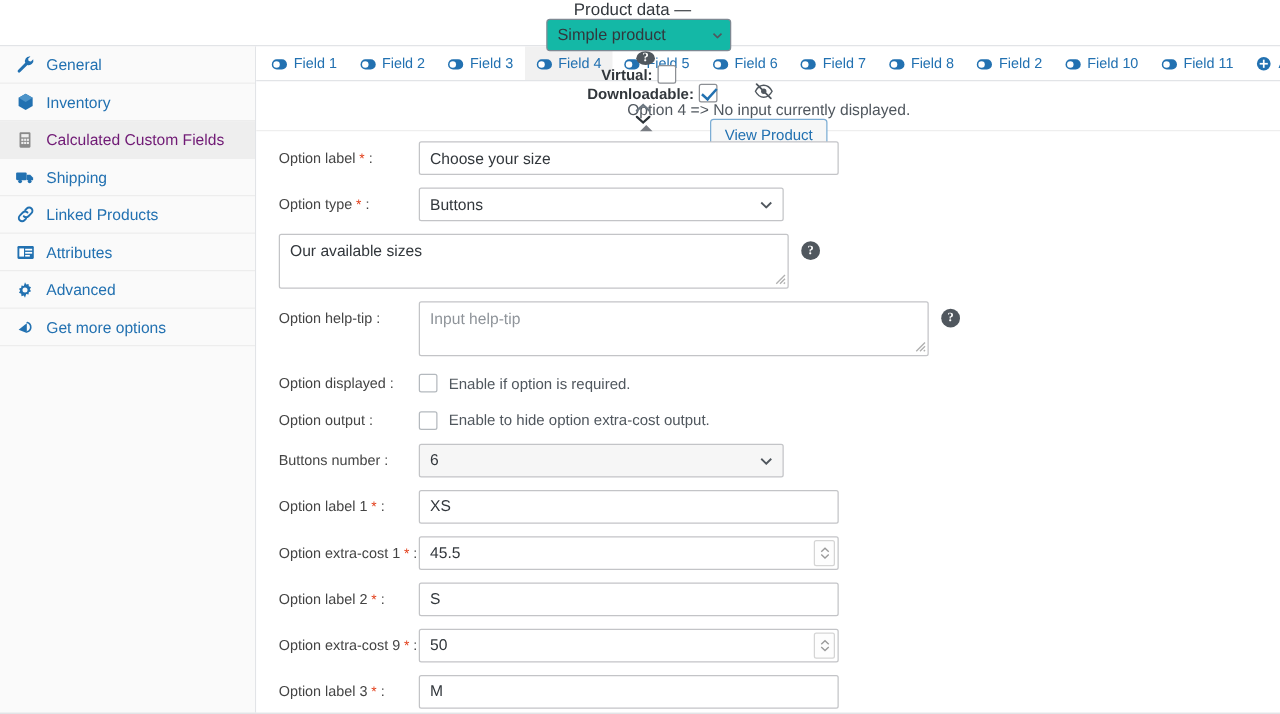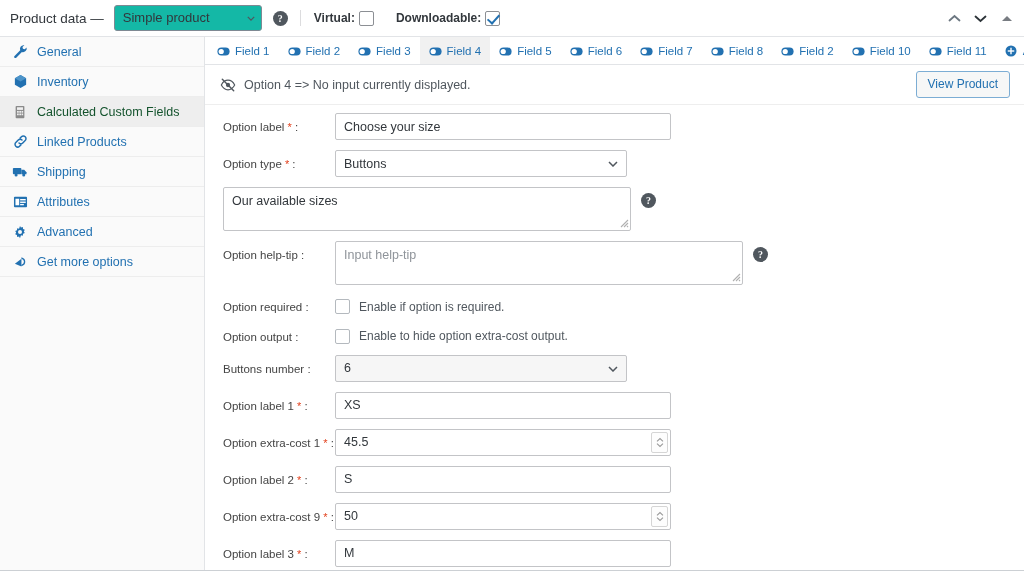--- a/index.html
+++ b/index.html
@@ -23,20 +23,21 @@
   }
 
   
   .topbar {
     height: 37px; min-height: 37px;
     display: flex; align-items: center;
     padding: 0 12px 0 10px;
     border-bottom: 1px solid #e2e4e7;
     background: #fff;
     position: relative;
+    flex-direction: column;
   }
   .topbar-title {
     font-size: 13.5px; color: #32373c;
     margin-right: 10px; white-space: nowrap;
   }
   .product-type-select {
     -webkit-appearance: none; appearance: none;
     width: 148px; height: 26px;
     border: 1px solid #7e8993; border-radius: 3px;
     background: #14b8a6;
@@ -106,21 +107,21 @@
   }
   .side-item {
     display: flex; align-items: center;
     height: 30px; padding: 0 10px 0 12px;
     border-bottom: 1px solid #ededed;
     color: #2271b1; font-size: 12.5px;
     cursor: pointer; line-height: 30px;
     position: relative;
   }
   .side-item.active {
-    background: #eee; color: #14532d; font-weight: normal;
+    background: #eee; color: #701a75; font-weight: normal;
   }
   .side-icon {
     width: 16px; height: 16px; margin-right: 9px;
     display: inline-flex; align-items: center; justify-content: center;
     flex-shrink: 0;
   }
   .side-icon svg { display: block; }
 
   
   .content { flex: 1; min-width: 0; display: flex; flex-direction: column; background:#fff; }
@@ -143,20 +144,21 @@
     width: 13px; height: 13px; margin-right: 5px;
     display: inline-flex; align-items: center; justify-content: center;
     flex-shrink: 0;
   }
 
   .statusbar {
     display: flex; align-items: center;
     height: 40px; min-height: 40px;
     padding: 0 14px 0 15px;
     border-bottom: 1px solid #eee;
+    flex-direction: column;
   }
   .status-icon { width: 16px; height: 16px; margin-right: 8px; flex-shrink: 0; }
   .status-text { font-size: 12.5px; color: #50575e; }
   .btn-secondary {
     border: 1px solid #7cadd4; border-radius: 3px;
     background: #f6f7f7; color: #2271b1;
     font-family: "Liberation Sans", sans-serif;
     font-size: 12px; padding: 5px 11px;
     cursor: pointer; line-height: 1.2;
   }
@@ -318,37 +320,37 @@
               <rect x="9.8" y="6.8" width="1.8" height="2" fill="#efefef"></rect>
               <rect x="4.6" y="9.7" width="2" height="2" fill="#efefef"></rect>
               <rect x="7.2" y="9.7" width="2" height="2" fill="#efefef"></rect>
               <rect x="9.8" y="9.7" width="1.8" height="2" fill="#efefef"></rect>
             </svg>
           </span>
           <span>Calculated Custom Fields</span>
         </li>
         <li class="side-item">
           <span class="side-icon">
-            <svg width="15" height="15" viewBox="0 0 16 16">
-              <path d="M6.4 9.6a2.8 2.8 0 0 0 4 0l2.6-2.6a2.8 2.8 0 1 0-4-4L7.6 4.4" fill="none" stroke="#2271b1" stroke-width="1.6" stroke-linecap="round"></path>
-              <path d="M9.6 6.4a2.8 2.8 0 0 0-4 0L3 9a2.8 2.8 0 1 0 4 4l1.4-1.4" fill="none" stroke="#2271b1" stroke-width="1.6" stroke-linecap="round"></path>
-            </svg>
-          </span>
-          <span>Linked Products</span>
-        </li>
-        <li class="side-item">
-          <span class="side-icon">
             <svg width="16" height="15" viewBox="0 0 18 16">
               <rect x="1" y="4" width="9.5" height="7" rx="1" fill="#2271b1"></rect>
               <path d="M10.5 6h3.2l2.6 2.8V11h-5.8V6z" fill="#2271b1"></path>
               <circle cx="4.6" cy="12" r="1.7" fill="#2271b1"></circle>
               <circle cx="13.2" cy="12" r="1.7" fill="#2271b1"></circle>
             </svg>
           </span>
           <span>Shipping</span>
+        </li>
+        <li class="side-item">
+          <span class="side-icon">
+            <svg width="15" height="15" viewBox="0 0 16 16">
+              <path d="M6.4 9.6a2.8 2.8 0 0 0 4 0l2.6-2.6a2.8 2.8 0 1 0-4-4L7.6 4.4" fill="none" stroke="#2271b1" stroke-width="1.6" stroke-linecap="round"></path>
+              <path d="M9.6 6.4a2.8 2.8 0 0 0-4 0L3 9a2.8 2.8 0 1 0 4 4l1.4-1.4" fill="none" stroke="#2271b1" stroke-width="1.6" stroke-linecap="round"></path>
+            </svg>
+          </span>
+          <span>Linked Products</span>
         </li>
         <li class="side-item">
           <span class="side-icon">
             <svg width="15" height="14" viewBox="0 0 16 15">
               <rect x="1" y="2" width="14" height="11" rx="1" fill="#2271b1"></rect>
               <rect x="2.6" y="4" width="4" height="7" fill="#fff"></rect>
               <rect x="7.6" y="4.3" width="6" height="1.5" fill="#fff"></rect>
               <rect x="7.6" y="7" width="6" height="1.5" fill="#fff"></rect>
               <rect x="7.6" y="9.6" width="4" height="1.4" fill="#fff"></rect>
             </svg>
@@ -533,21 +535,21 @@
               <div style="position: relative;">
                 <textarea class="ta" placeholder="Input help-tip" style=""></textarea>
                 <svg class="grip" viewBox="0 0 12 12">
                   <path d="M11 4 L4 11 M11 7 L7 11 M11 10 L10 11" stroke="#b0b0b0" stroke-width="1.1"></path>
                 </svg>
               </div>
               <span class="helpico">?</span>
             </div>
           </div>
           <div class="row chkrow">
-            <div class="row-label"><span>Option required</span><span> :</span></div>
+            <div class="row-label"><span>Option displayed</span><span> :</span></div>
             <div class="ctrl-wrap">
               <div class="inline-chk">
                 <span class="cbox2"></span>
                 <span>Enable if option is required.</span>
               </div>
             </div>
           </div>
           <div class="row chkrow">
             <div class="row-label"><span>Option output</span><span> :</span></div>
             <div class="ctrl-wrap">

